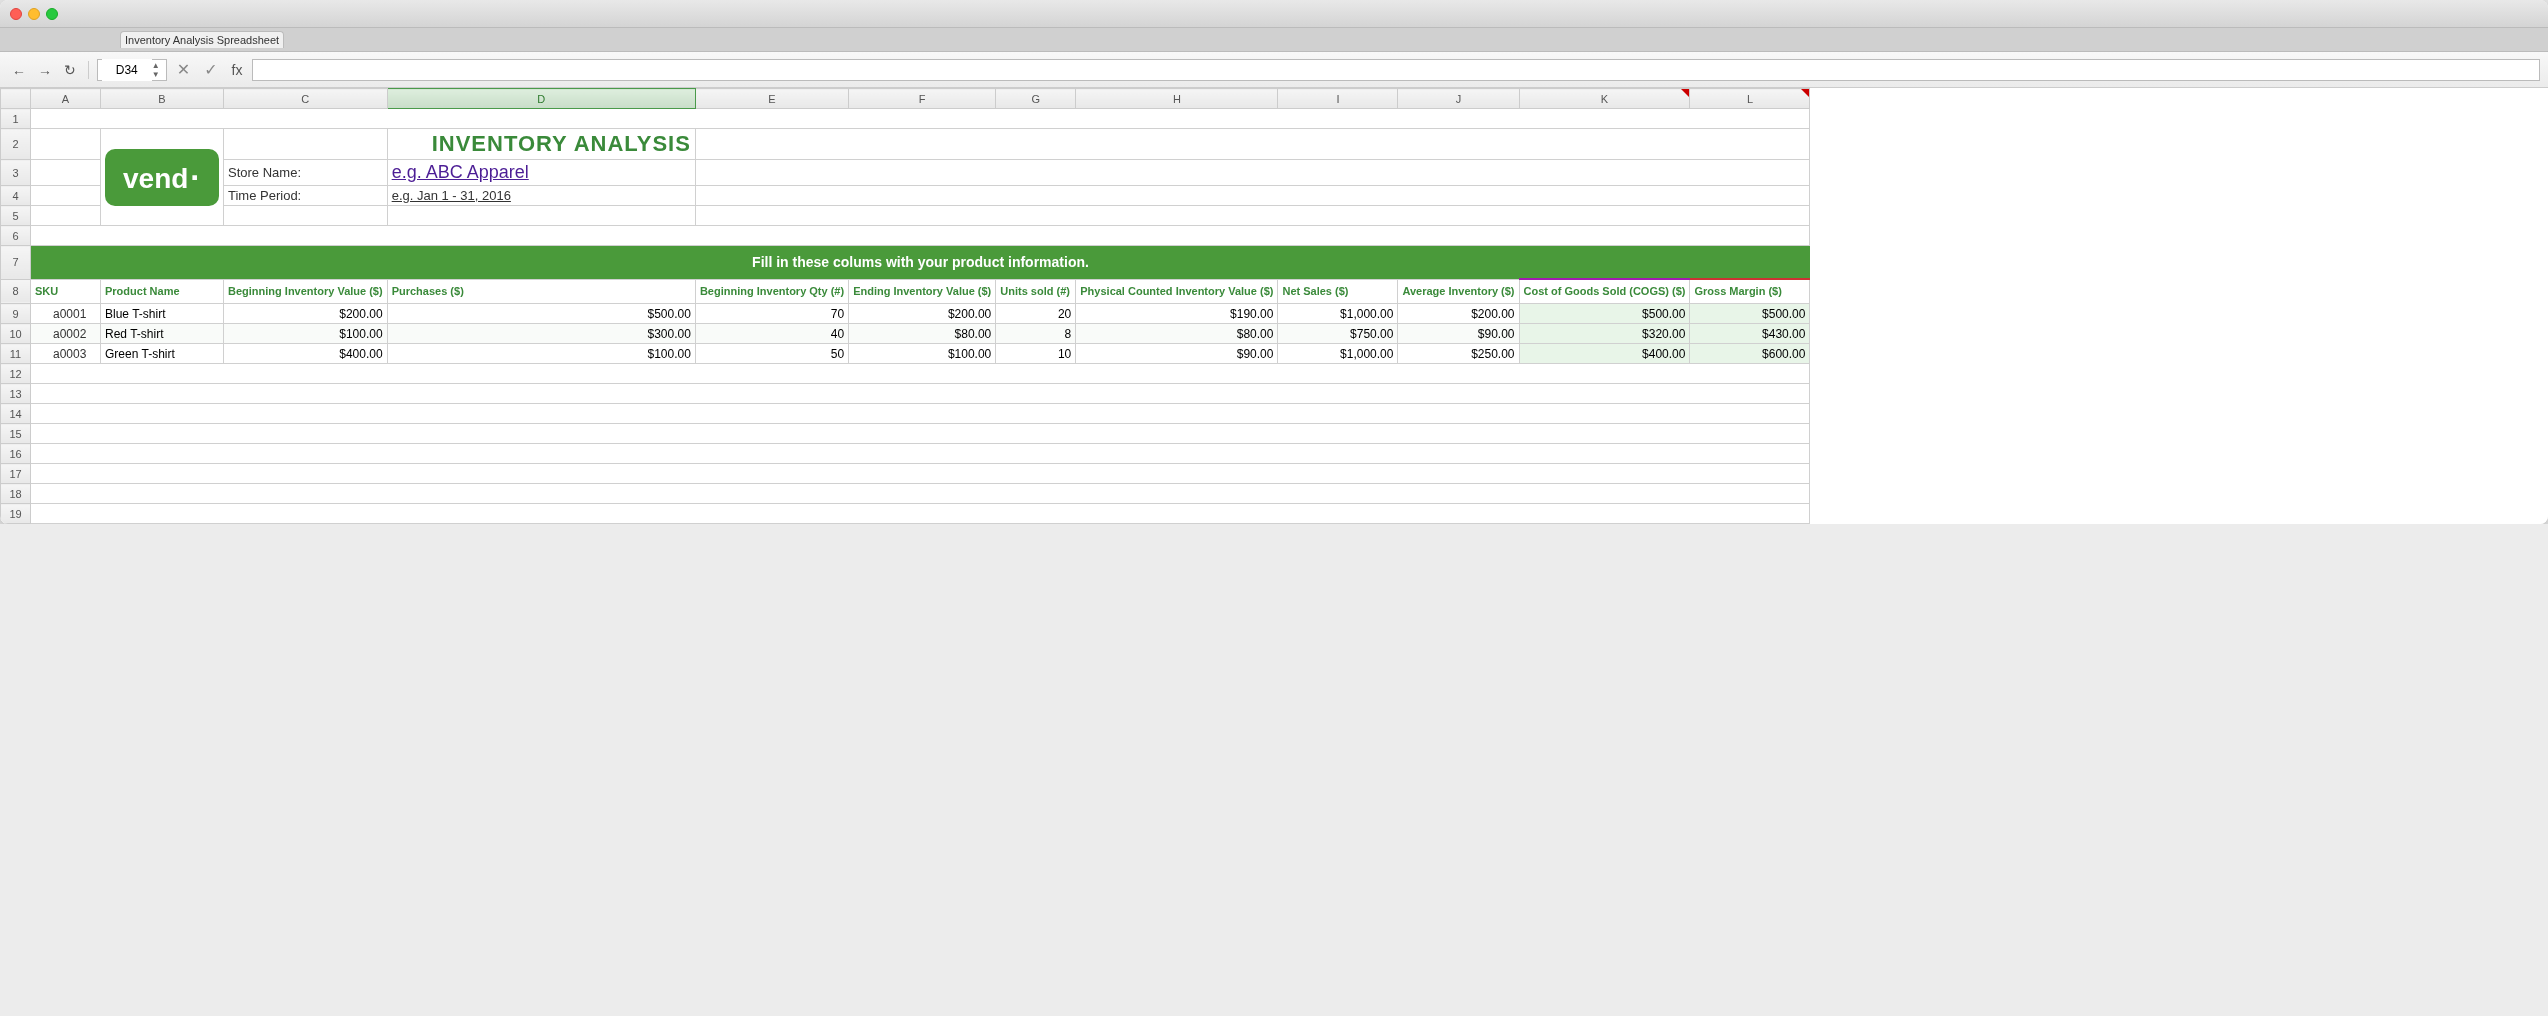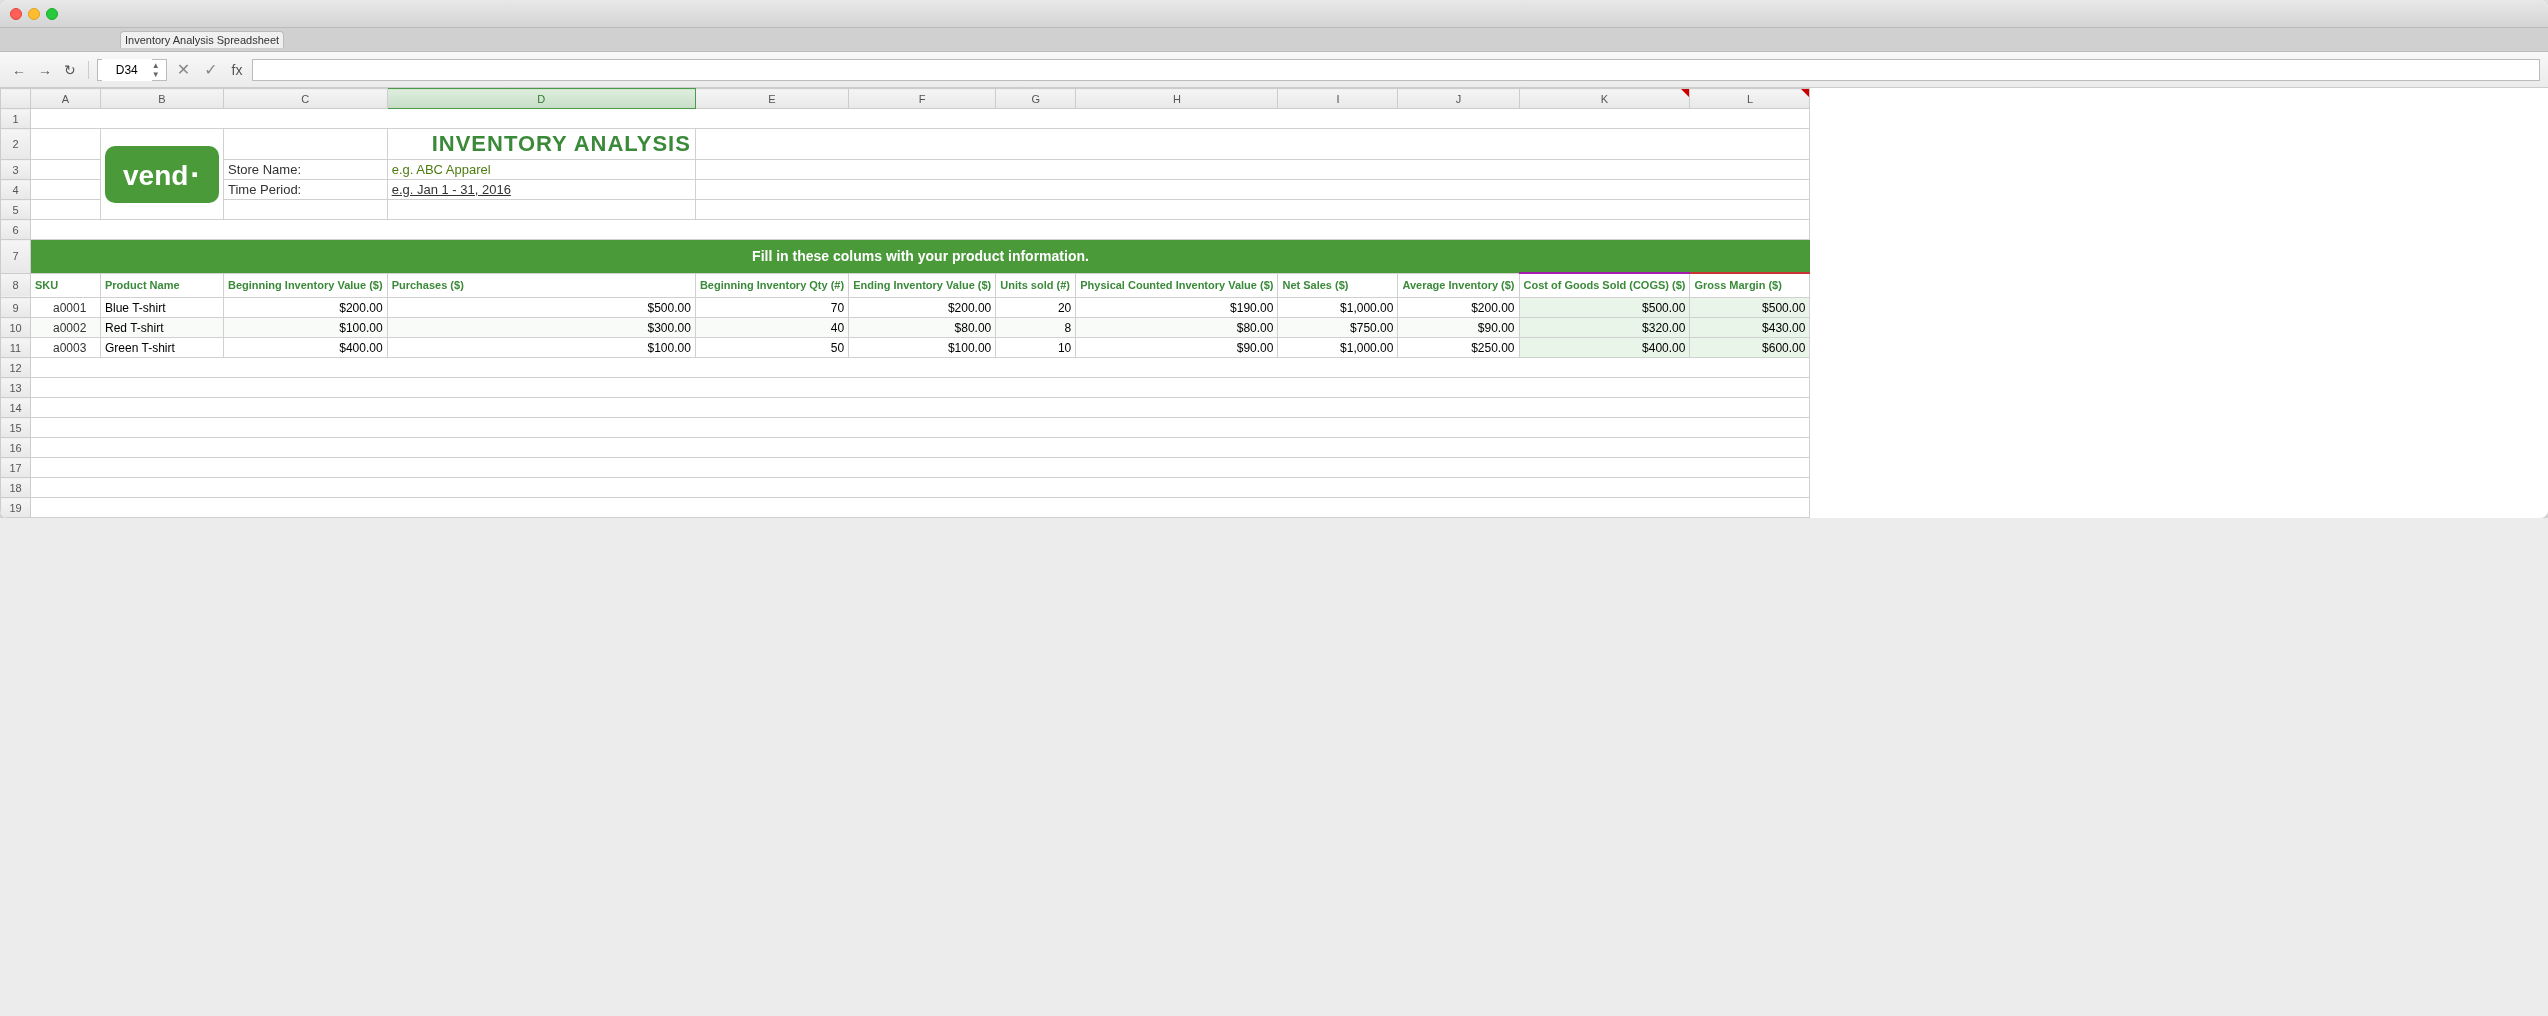--- a/index.html
+++ b/index.html
@@ -161,21 +161,21 @@
       position: relative;
     }
     .vend-logo::after {
       content: '·';
       font-size: 32px;
       color: white;
       margin-left: 2px;
     }
 
     .store-label { color: #333; font-size: 13px; }
-    .store-value { color: #4d7c0f; font-size: 13px; }
+    .store-value { color: #4c1d95; font-size: 18px; text-decoration: underline; }
     .time-label { color: #333; font-size: 13px; }
     .time-value { color: #333; font-size: 13px; text-decoration: underline; }
 
     .green-banner {
       background: #4a9a3a;
       color: white;
       font-weight: bold;
       font-size: 14px;
       text-align: center;
       padding: 8px;

